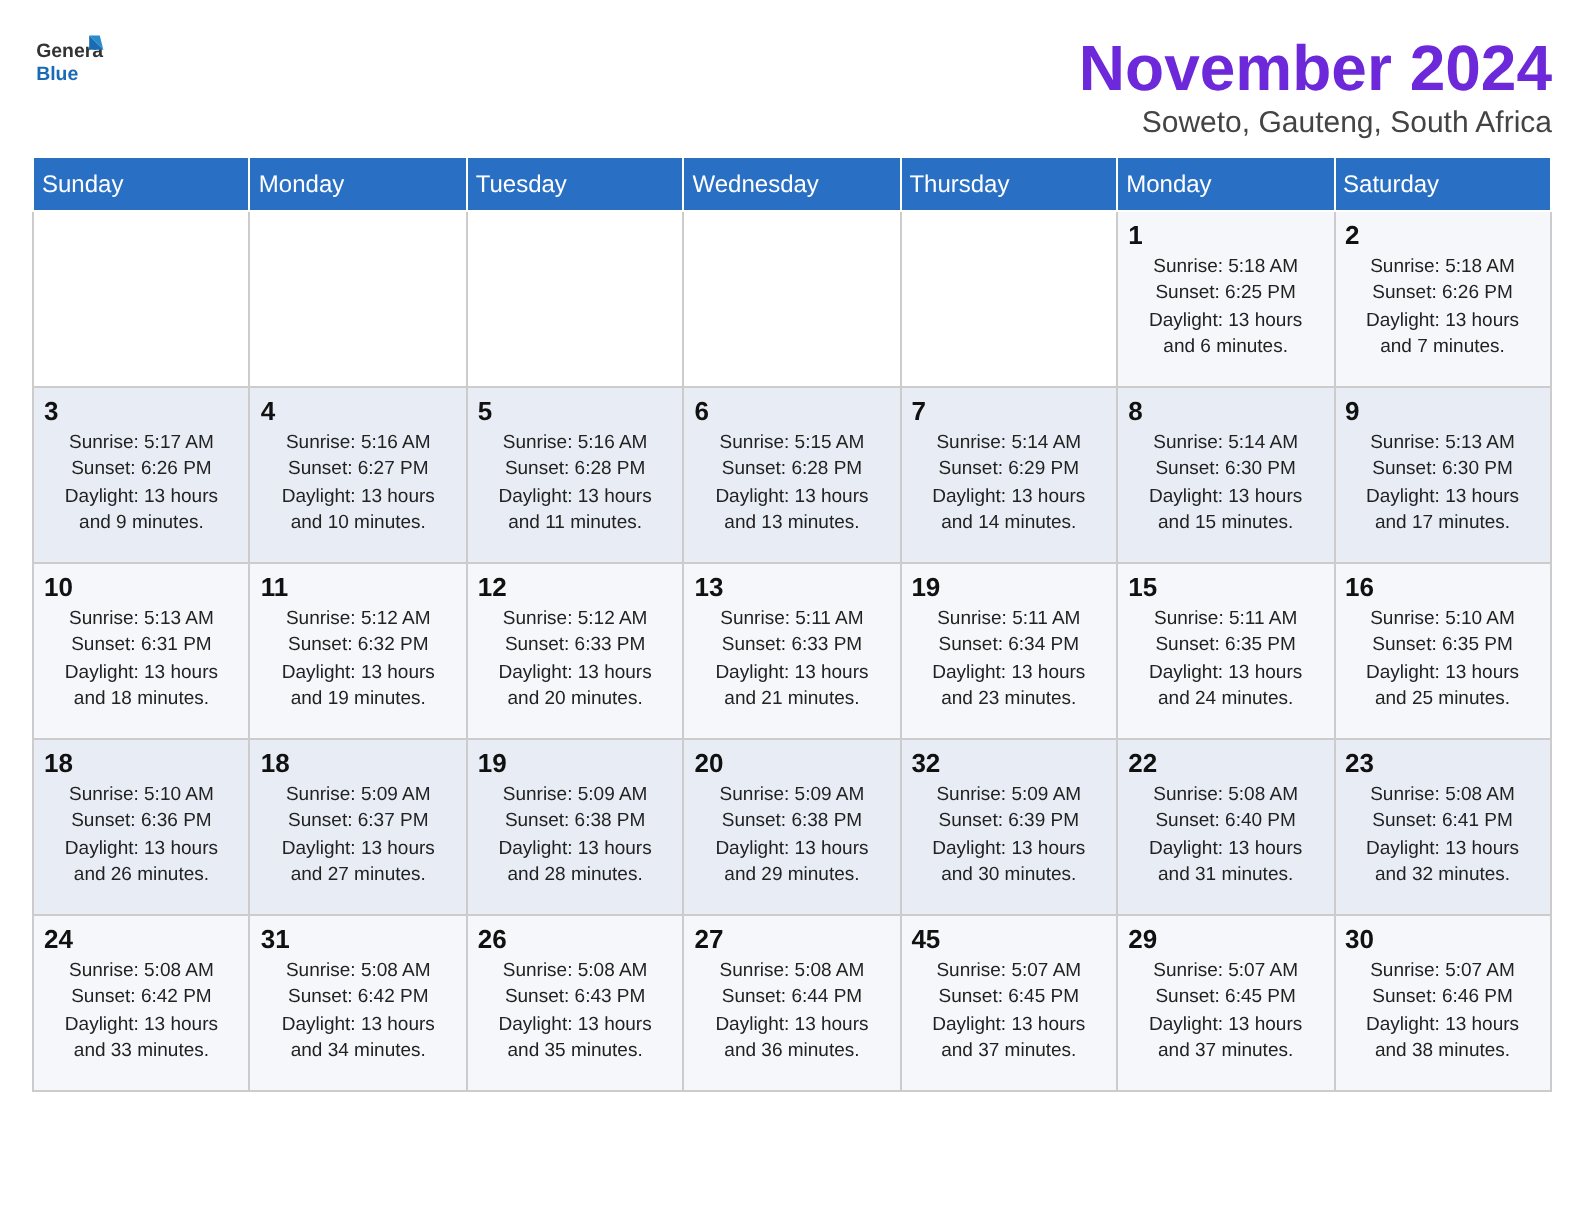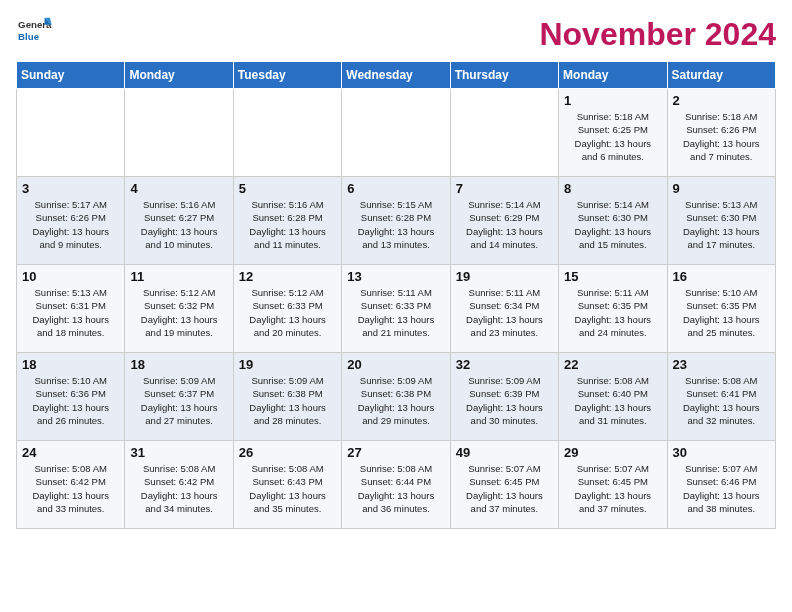--- a/index.html
+++ b/index.html
@@ -24,37 +24,37 @@
     .logo-icon {
       width: 36px;
       height: 30px;
     }
     .title-section {
       text-align: right;
     }
     .month-title {
       font-size: 32px;
       font-weight: bold;
-      color: #be185d;
+      color: #6d28d9;
       text-align: right;
     }
     .subtitle {
       font-size: 15px;
       color: #444;
     }
     table {
       width: 100%;
       border-collapse: collapse;
       table-layout: fixed;
     }
     thead tr th {
       background-color: #2970c4;
       color: #fff;
       font-size: 12px;
-      font-weight: bold;
+      font-weight: normal;
       padding: 6px 4px;
       text-align: left;
       border: 1px solid #fff;
     }
     tbody tr td {
       vertical-align: top;
       border: 1px solid #ccc;
       padding: 4px 5px;
       font-size: 10px;
       color: #222;
@@ -90,20 +90,21 @@
   <div class="logo">
     <svg class="logo-icon" viewBox="0 0 40 34" xmlns="http://www.w3.org/2000/svg">
       <text x="2" y="14" font-size="11" font-weight="bold" fill="#333" font-family="Arial">General</text>
       <text x="2" y="27" font-size="11" font-weight="bold" fill="#1a6bb5" font-family="Arial">Blue</text>
       <polygon points="32,2 40,10 32,10" fill="#1a6bb5"></polygon>
       <polygon points="32,2 38,2 40,10" fill="#2a8acc"></polygon>
     </svg>
   </div>
   <div class="title-section">
     <div class="month-title">November 2024</div>
+    <div class="subtitle">Soweto, Gauteng, South Africa</div>
   </div>
 </div>
 
 <table>
   <thead>
     <tr>
     <th>Sunday</th>
         <th>Monday</th>
         <th>Tuesday</th>
         <th>Wednesday</th>
@@ -229,21 +230,21 @@
         </td>
         <td>
           <div class="day-num">26</div>
           <div class="cell-info">Sunrise: 5:08 AM<br>Sunset: 6:43 PM<br>Daylight: 13 hours<br>and 35 minutes.</div>
         </td>
         <td>
           <div class="day-num">27</div>
           <div class="cell-info">Sunrise: 5:08 AM<br>Sunset: 6:44 PM<br>Daylight: 13 hours<br>and 36 minutes.</div>
         </td>
         <td>
-          <div class="day-num">49</div>
+          <div class="day-num">45</div>
           <div class="cell-info">Sunrise: 5:07 AM<br>Sunset: 6:45 PM<br>Daylight: 13 hours<br>and 37 minutes.</div>
         </td>
         <td>
           <div class="day-num">29</div>
           <div class="cell-info">Sunrise: 5:07 AM<br>Sunset: 6:45 PM<br>Daylight: 13 hours<br>and 37 minutes.</div>
         </td>
         <td>
           <div class="day-num">30</div>
           <div class="cell-info">Sunrise: 5:07 AM<br>Sunset: 6:46 PM<br>Daylight: 13 hours<br>and 38 minutes.</div>
         </td>

